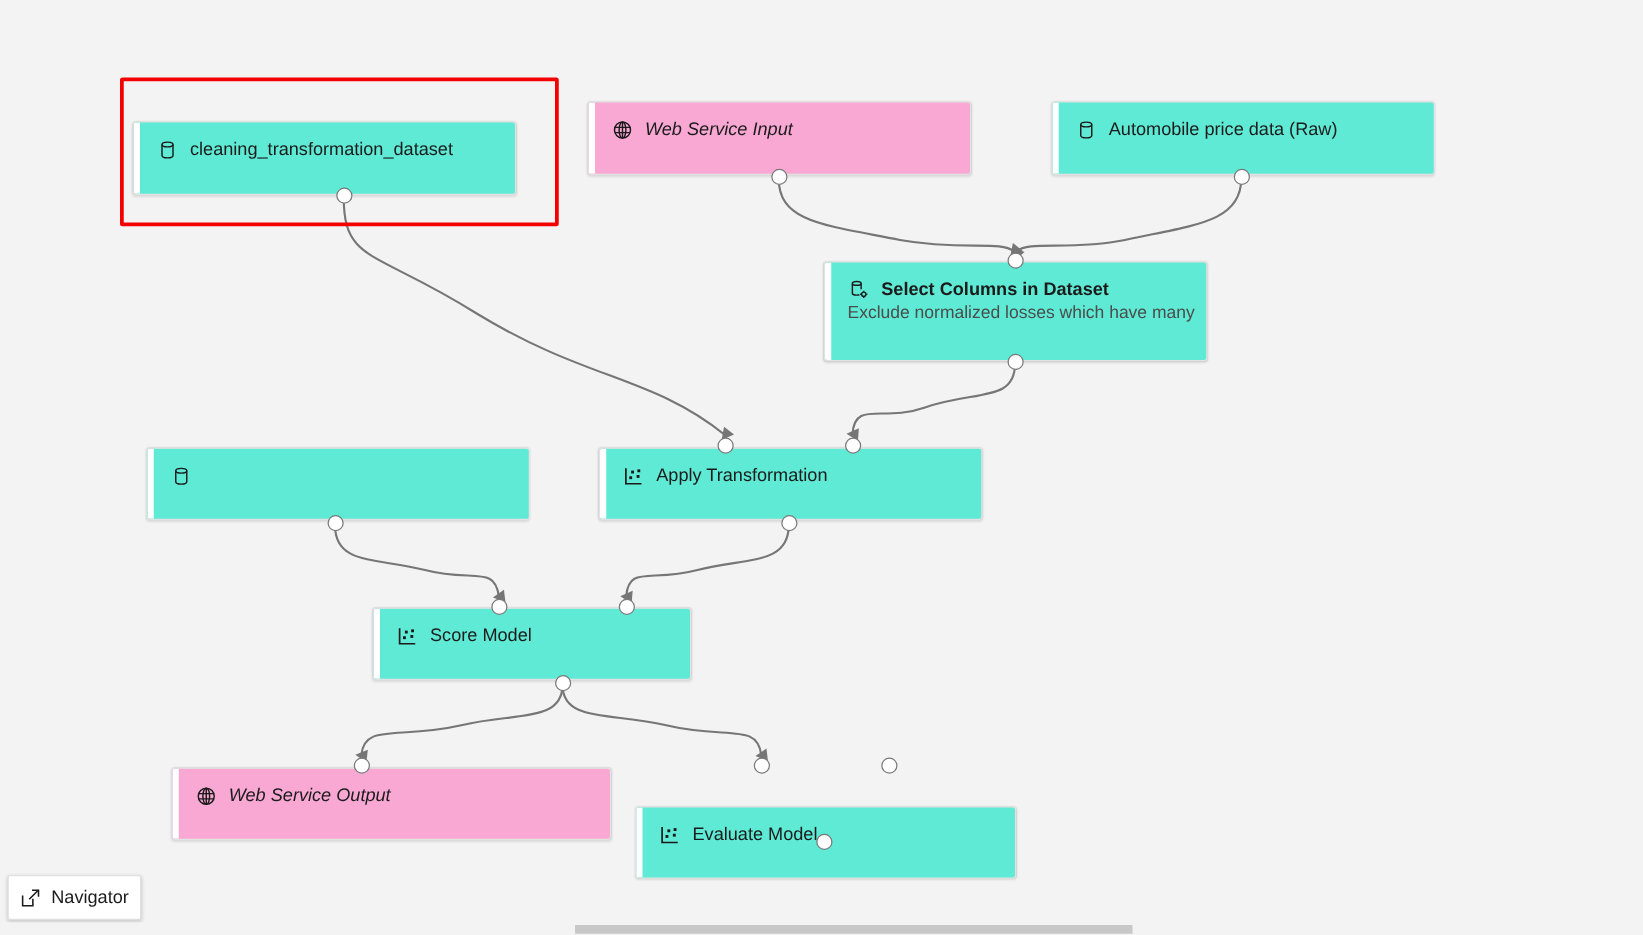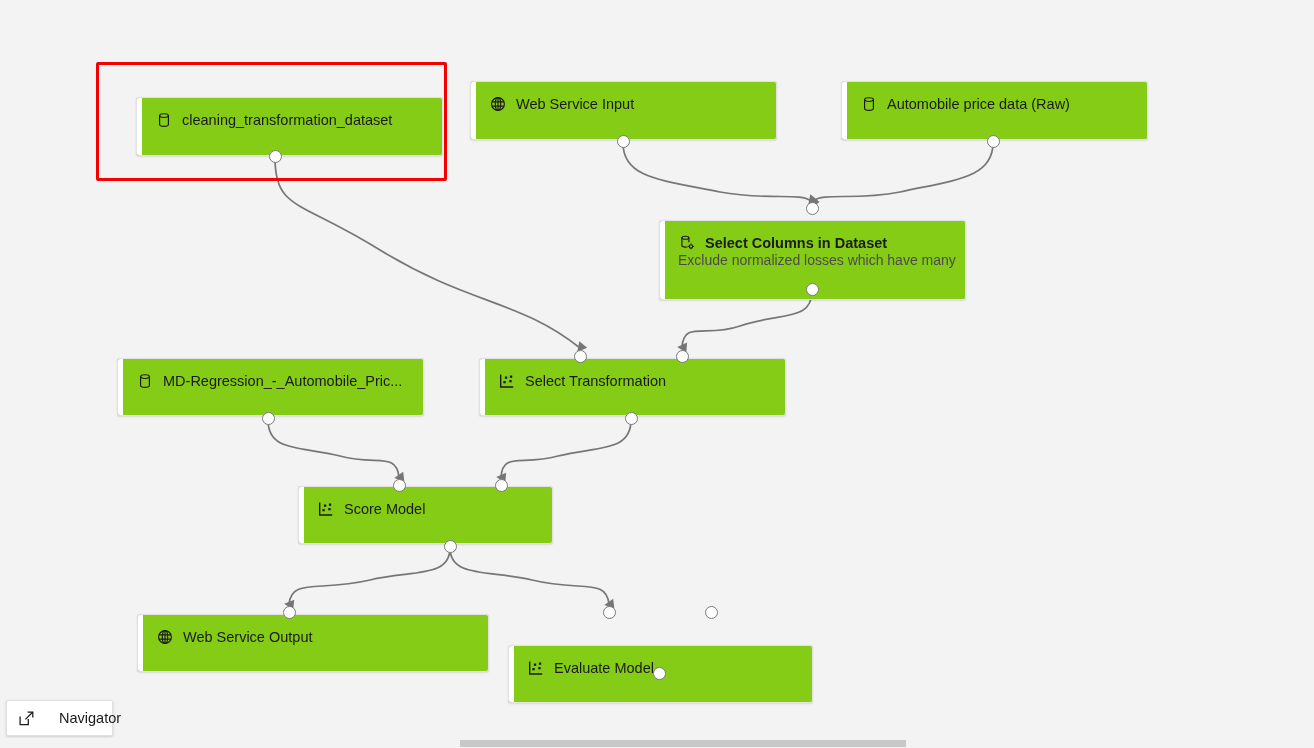--- a/index.html
+++ b/index.html
@@ -28,34 +28,35 @@
     left: 0; top: 0;
     width: 1314px;
     height: 748px;
     pointer-events: none;
   }
 
   
   .node {
     position: absolute;
     box-sizing: border-box;
-    background: #84cc16;
+    background: #5eead4;
     border: 1px solid #e2e2e2;
     border-radius: 3px;
     box-shadow: 0 1px 2px rgba(0,0,0,0.10), 0 0 1px rgba(0,0,0,0.08);
     overflow: hidden;
   }
   .node .stripe {
     position: absolute;
     left: 0; top: 0; bottom: 0;
     width: 5px;
     background: #ffffff;
   }
   .node.blue {
-    background: #84cc16;
+    background: #f9a8d4;
+    font-style: italic;
   }
   .node.blue .stripe { background: #ffffff; }
 
   .node .body {
     position: absolute;
     left: 5px; right: 0; top: 0; bottom: 0;
     padding: 13px 14px 0 13px;
     box-sizing: border-box;
   }
   .node-head {
@@ -113,23 +114,24 @@
     top: 700px;
     width: 107px;
     height: 36px;
     box-sizing: border-box;
     background: #ffffff;
     border: 1px solid #e0e0e0;
     border-radius: 2px;
     box-shadow: 0 1px 3px rgba(0,0,0,0.16);
     display: flex;
     align-items: center;
-    gap: 24px;
+    gap: 8px;
     padding: 16px 11px;
     cursor: pointer;
+    justify-content: center;
   }
   #navigator .nav-icon {
     width: 17px; height: 17px; flex: 0 0 17px;
     color: #1b1b1b;
   }
   #navigator .nav-label {
     font-size: 14.5px;
     color: #1b1b1b;
   }
 
@@ -169,21 +171,21 @@
         <path d="M993,143 C993,178 955,180 900,192 C855,201 824,192 813,201"></path>
         <path d="M812,291 C812,322 780,312 740,326 C706,338 684,320 682,347"></path>
         <path d="M268,420 C268,452 300,446 340,456 C378,466 396,452 399,477"></path>
         <path d="M631,420 C631,452 598,446 558,456 C520,466 503,452 501,477"></path>
         <path d="M450,548 C450,578 412,570 370,580 C318,592 292,578 289,604"></path>
         <path d="M450,548 C450,578 490,570 532,580 C582,592 606,578 609,604"></path>
       </g>
   </svg>
 
   <div id="node-layer">
-      <div class="node" style="left: 136px; top: 97px; width: 307px; height: 59px;">
+      <div class="node" style="left: 106px; top: 97px; width: 307px; height: 59px;">
         <div class="stripe"></div>
         <div class="body">
           <div class="node-head">
             <span class="node-icon"><svg viewBox="0 0 18 18" width="18" height="18" fill="none" stroke="currentColor" stroke-width="1.15">
                 <ellipse cx="9" cy="4.6" rx="4.4" ry="1.9"></ellipse>
                 <path d="M4.6,4.6 L4.6,13.4 C4.6,14.45 6.57,15.3 9,15.3 C11.43,15.3 13.4,14.45 13.4,13.4 L13.4,4.6"></path>
               </svg></span>
             <span class="node-title">cleaning_transformation_dataset</span>
           </div>
         </div>
@@ -208,21 +210,21 @@
         <div class="body">
           <div class="node-head">
             <span class="node-icon"><svg viewBox="0 0 18 18" width="18" height="18" fill="none" stroke="currentColor" stroke-width="1.15">
                 <ellipse cx="9" cy="4.6" rx="4.4" ry="1.9"></ellipse>
                 <path d="M4.6,4.6 L4.6,13.4 C4.6,14.45 6.57,15.3 9,15.3 C11.43,15.3 13.4,14.45 13.4,13.4 L13.4,4.6"></path>
               </svg></span>
             <span class="node-title">Automobile price data (Raw)</span>
           </div>
         </div>
       </div>
-      <div class="node" style="left: 659px; top: 220px; width: 307px; height: 80px;">
+      <div class="node" style="left: 659px; top: 209px; width: 307px; height: 80px;">
         <div class="stripe"></div>
         <div class="body">
           <div class="node-head">
             <span class="node-icon"><svg viewBox="0 0 18 18" width="18" height="18" fill="none" stroke="currentColor" stroke-width="1.15">
                 <ellipse cx="7.4" cy="3.7" rx="3.5" ry="1.5"></ellipse>
                 <path d="M3.9,3.7 L3.9,11.6 C3.9,12.45 5.47,13.1 7.4,13.1 C8.2,13.1 8.95,12.99 9.55,12.8"></path>
                 <path d="M10.9,3.7 L10.9,8.3"></path>
                 <circle cx="13.0" cy="12.4" r="1.7"></circle>
                 <path d="M13.0,9.5 L13.0,10.3 M13.0,14.5 L13.0,15.3 M10.1,12.4 L10.9,12.4 M15.1,12.4 L15.9,12.4"></path>
               </svg></span>
@@ -232,36 +234,35 @@
         </div>
       </div>
       <div class="node" style="left: 117px; top: 358px; width: 307px; height: 58px;">
         <div class="stripe"></div>
         <div class="body">
           <div class="node-head">
             <span class="node-icon"><svg viewBox="0 0 18 18" width="18" height="18" fill="none" stroke="currentColor" stroke-width="1.15">
                 <ellipse cx="9" cy="4.6" rx="4.4" ry="1.9"></ellipse>
                 <path d="M4.6,4.6 L4.6,13.4 C4.6,14.45 6.57,15.3 9,15.3 C11.43,15.3 13.4,14.45 13.4,13.4 L13.4,4.6"></path>
               </svg></span>
-            <span class="node-title">MD-Regression_-_Automobile_Pric...</span>
           </div>
         </div>
       </div>
       <div class="node" style="left: 479px; top: 358px; width: 307px; height: 58px;">
         <div class="stripe"></div>
         <div class="body">
           <div class="node-head">
             <span class="node-icon"><svg viewBox="0 0 18 18" width="18" height="18" fill="none" stroke="currentColor" stroke-width="1.15">
                 <path d="M2.7,2.6 L2.7,15.0 L15.2,15.0" stroke-width="1.35"></path>
                 <rect x="5.4" y="9.0" width="2.3" height="2.3" fill="currentColor" stroke="none"></rect>
                 <rect x="6.9" y="4.5" width="2.3" height="2.3" fill="currentColor" stroke="none"></rect>
                 <rect x="11.3" y="8.0" width="2.3" height="2.3" fill="currentColor" stroke="none"></rect>
                 <rect x="11.9" y="3.5" width="2.3" height="2.3" fill="currentColor" stroke="none"></rect>
               </svg></span>
-            <span class="node-title">Select Transformation</span>
+            <span class="node-title">Apply Transformation</span>
           </div>
         </div>
       </div>
       <div class="node" style="left: 298px; top: 486px; width: 255px; height: 58px;">
         <div class="stripe"></div>
         <div class="body">
           <div class="node-head">
             <span class="node-icon"><svg viewBox="0 0 18 18" width="18" height="18" fill="none" stroke="currentColor" stroke-width="1.15">
                 <path d="M2.7,2.6 L2.7,15.0 L15.2,15.0" stroke-width="1.35"></path>
                 <rect x="5.4" y="9.0" width="2.3" height="2.3" fill="currentColor" stroke="none"></rect>

